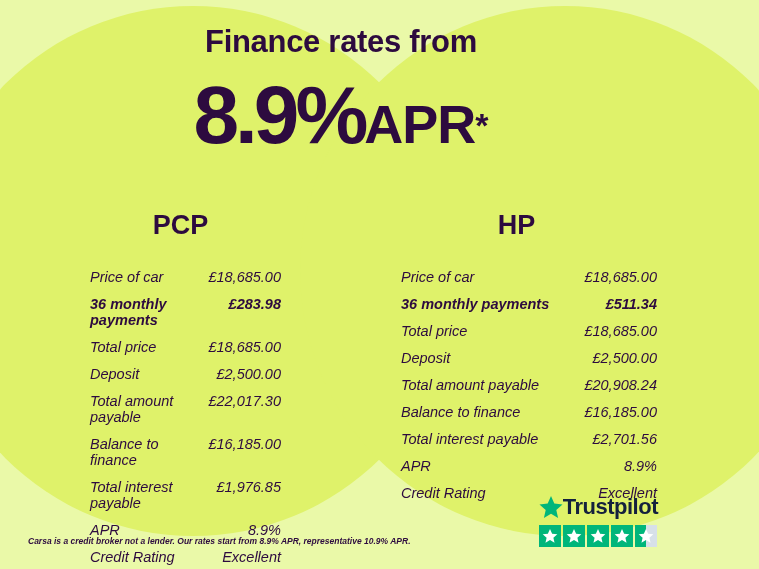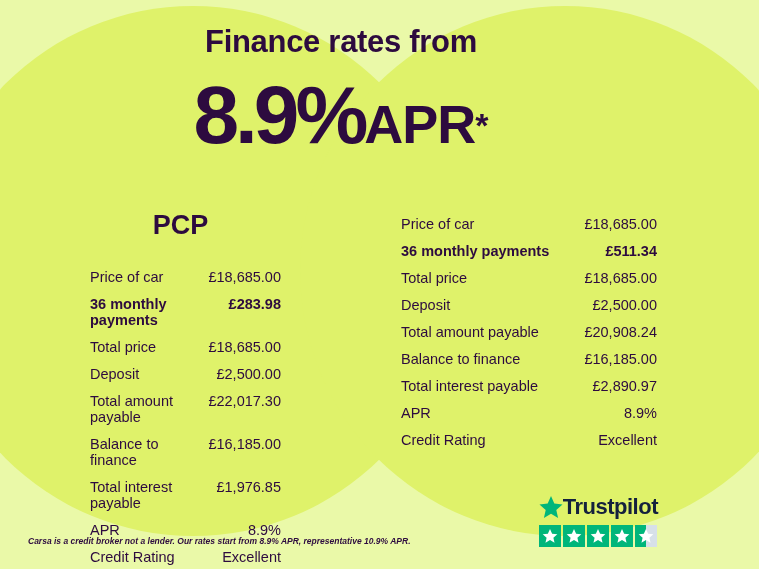--- a/index.html
+++ b/index.html
@@ -90,20 +90,21 @@
     color: #2d0b3f;
   }
   .col-left .rows  { margin: 0 60px 0 90px; }
   .col-right .rows { margin: 0 25px 0 60px; }
 
   .row {
     display: flex;
     justify-content: space-between;
     align-items: baseline;
     padding: 5.5px 0;
+    font-style: italic;
   }
   .row .label { text-align: left; }
   .row .value { text-align: right; }
   .row.bold .label, .row.bold .value { font-weight: bold; }
 
   .footer {
     position: absolute;
     left: 28px;
     bottom: 22px;
     font-size: 8.5px;
@@ -203,20 +204,21 @@
           <span class="value">8.9%</span>
         </div>
         <div class="row">
           <span class="label">Credit Rating</span>
           <span class="value">Excellent</span>
         </div>
       </div>
     </div>
 
     <div class="col col-right">
+      <div class="col-title">HP</div>
       <div class="rows">
         <div class="row">
           <span class="label">Price of car</span>
           <span class="value">£18,685.00</span>
         </div>
         <div class="row bold">
           <span class="label">36 monthly payments</span>
           <span class="value">£511.34</span>
         </div>
         <div class="row">
@@ -230,21 +232,21 @@
         <div class="row">
           <span class="label">Total amount payable</span>
           <span class="value">£20,908.24</span>
         </div>
         <div class="row">
           <span class="label">Balance to finance</span>
           <span class="value">£16,185.00</span>
         </div>
         <div class="row">
           <span class="label">Total interest payable</span>
-          <span class="value">£2,890.97</span>
+          <span class="value">£2,701.56</span>
         </div>
         <div class="row">
           <span class="label">APR</span>
           <span class="value">8.9%</span>
         </div>
         <div class="row">
           <span class="label">Credit Rating</span>
           <span class="value">Excellent</span>
         </div>
       </div>

